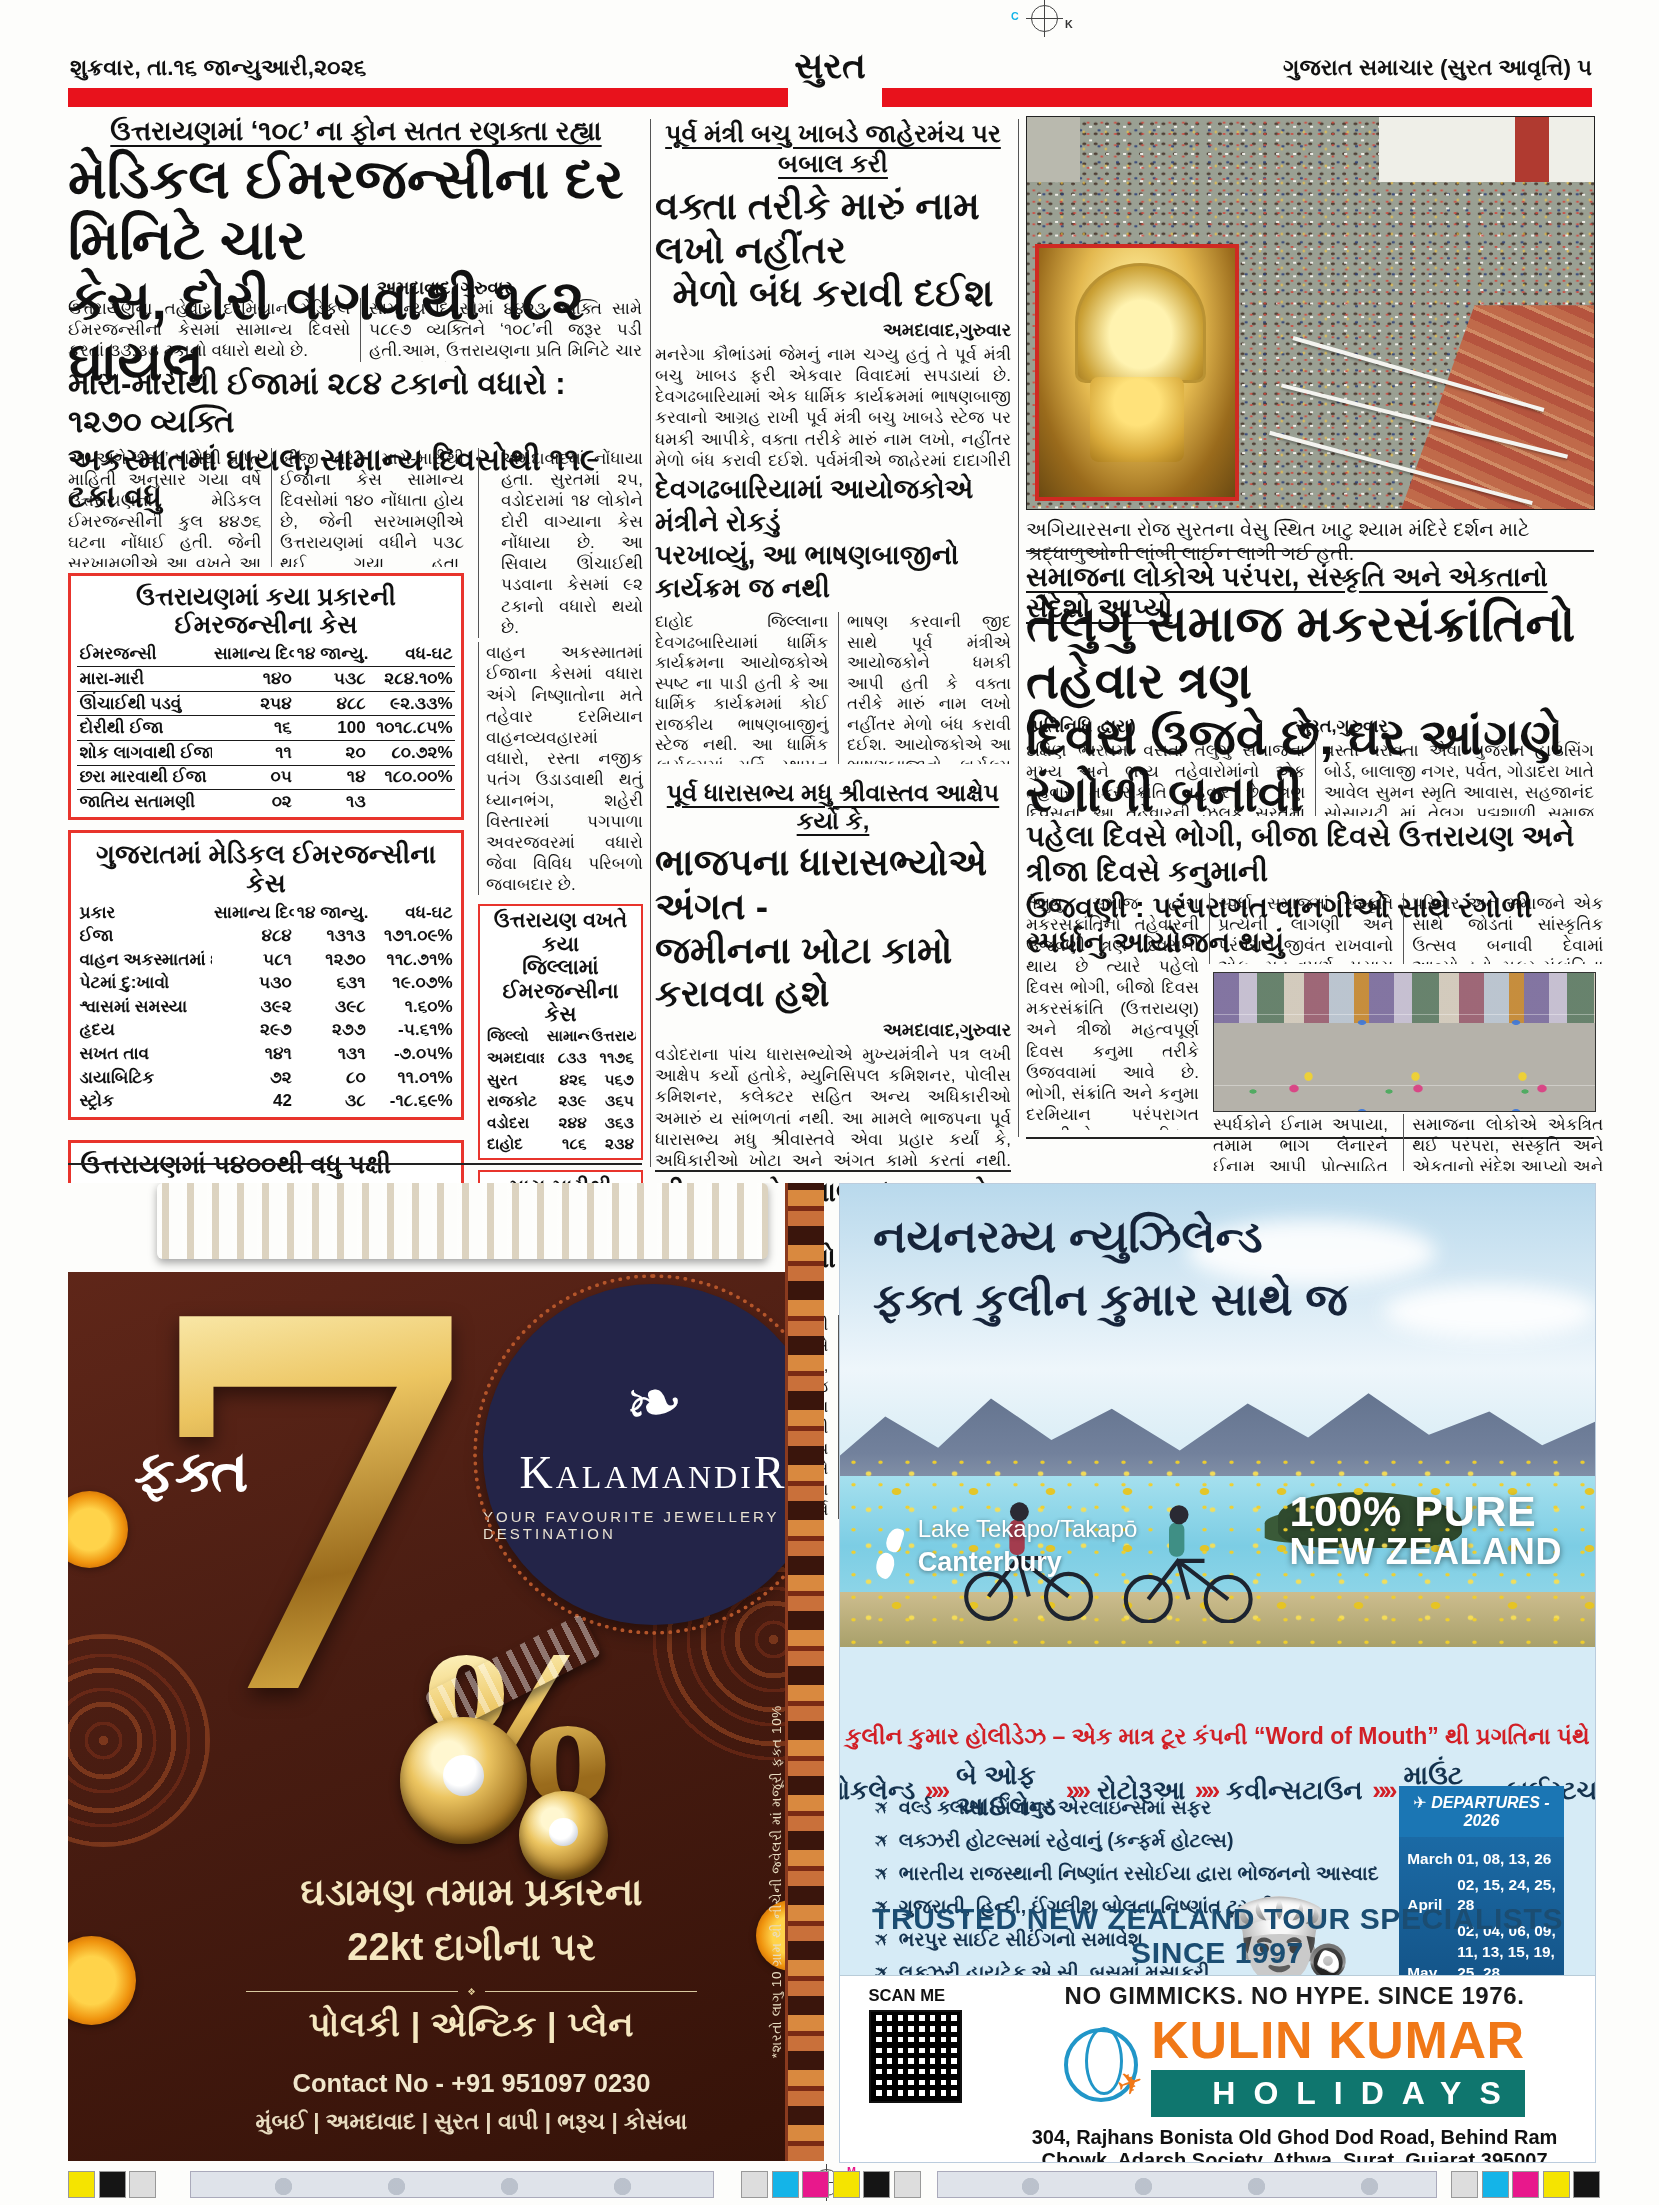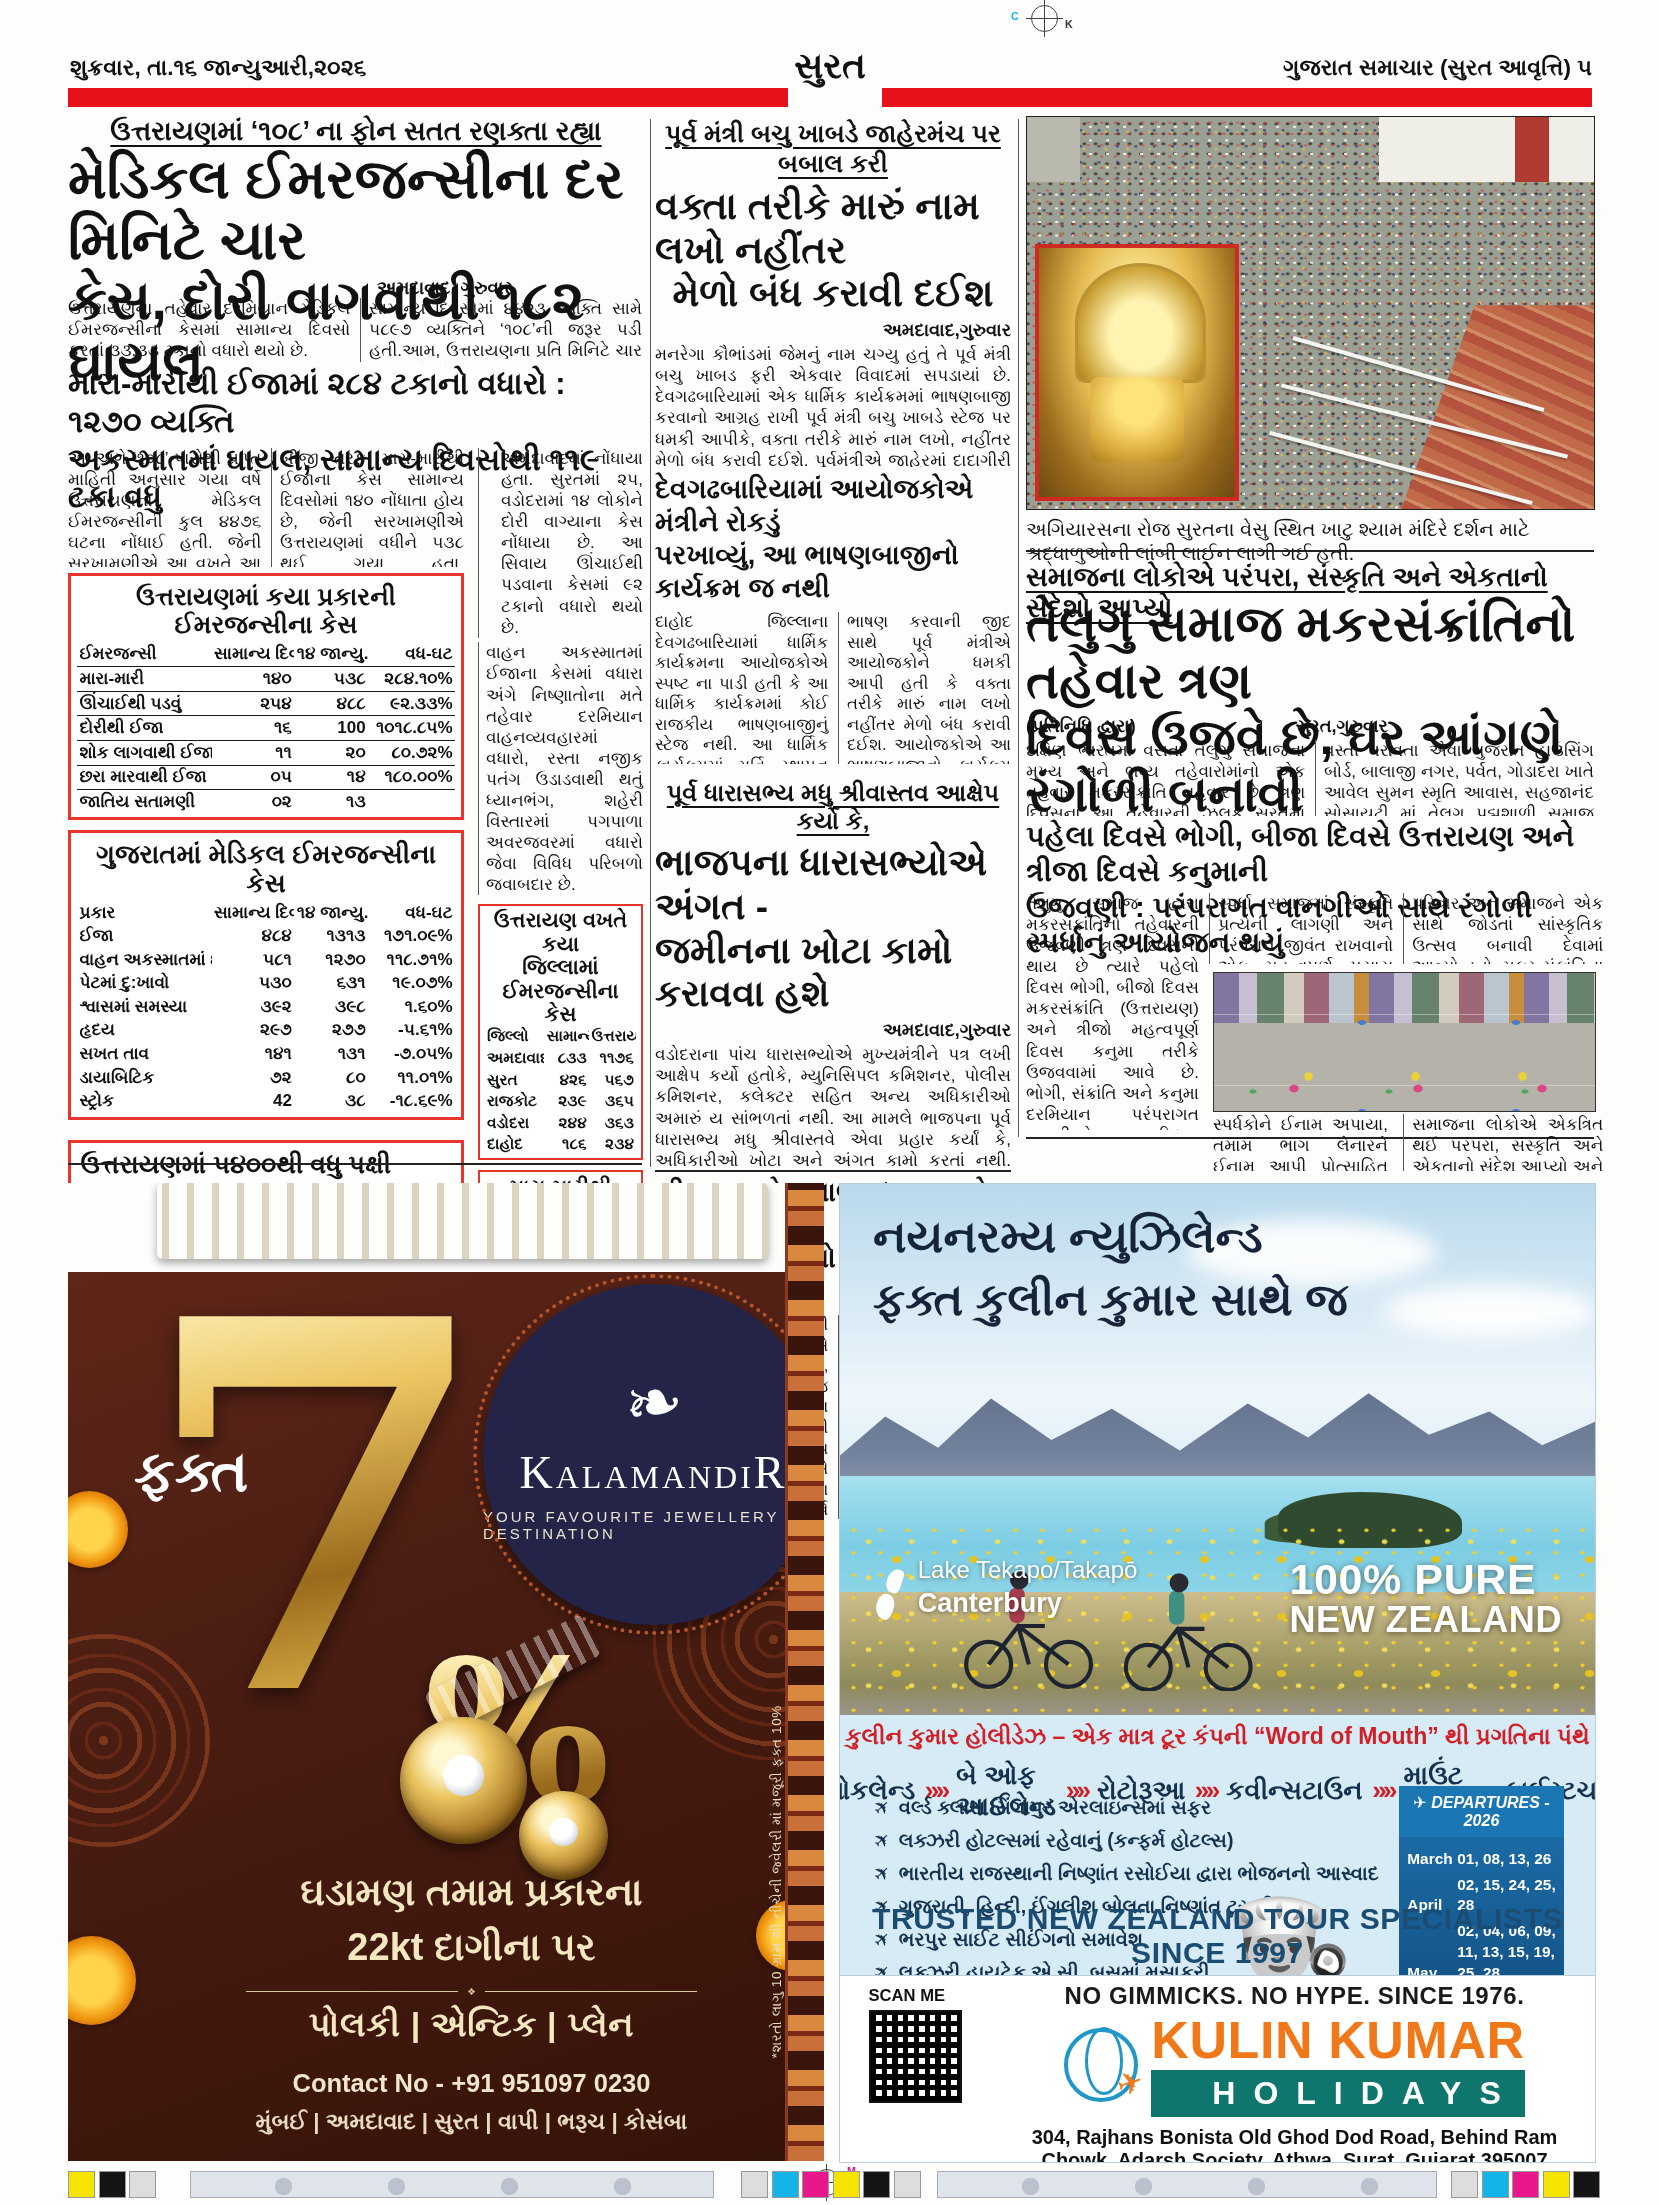--- a/index.html
+++ b/index.html
@@ -134,37 +134,37 @@
   .kal-contact{font-size:25.5px;font-weight:bold;margin-top:24px;color:#f0e6cc;}
   .kal-cities{font-size:22.5px;font-weight:bold;margin-top:10.7px;color:#e8dcc0;}
   .kal-border{position:absolute;right:0;top:0;width:36px;height:100%;
     background:repeating-linear-gradient(0deg,#c9703a 0 15.4px,#7a2a14 15.4px 20px,#d9893f 20px 36px,#3a150c 36px 55px);
     border-left:3.6px solid #8a3a1e;}
   .kal-terms{position:absolute;right:39px;top:522px;writing-mode:vertical-rl;transform:rotate(180deg);
     font-size:13.6px;color:#e8dcc0;letter-spacing:0.6px;}
 
   
   #adnz{left:839px;top:1183px;width:755px;height:978px;background:#d6ebf6;overflow:hidden;border:0.6px solid #bcd;}
-  .nz-photo{position:absolute;left:0;top:0;right:0;height:531px;overflow:hidden;
+  .nz-photo{position:absolute;left:0;top:0;right:0;height:463px;overflow:hidden;
     background:linear-gradient(#b9d9ec 0%,#eef6fb 40%,#dceef6 55%);}
   .cloud{position:absolute;background:#fff;border-radius:50%;filter:blur(9.5px);opacity:.9;}
   .mtns{position:absolute;left:0;right:0;top:178px;height:130px;
     background:linear-gradient(#5d6d88,#72819c 70%,#8a98ad);
     clip-path:polygon(0 72%,6% 42%,13% 66%,20% 28%,28% 60%,36% 36%,45% 68%,54% 32%,62% 58%,70% 24%,78% 56%,86% 38%,93% 64%,100% 46%,100% 100%,0 100%);}
   .lake{position:absolute;left:0;right:0;top:292px;height:127px;
     background:linear-gradient(#a5e0ee,#7ccde4 55%,#90d6e8);}
   .isle{position:absolute;left:58%;top:308px;width:184px;height:56px;background:#2f4a2e;
     border-radius:45% 55% 30% 30%;box-shadow:-24px 6px 0 -10.7px #3a5a38;}
   .shore{position:absolute;left:0;right:0;top:408px;height:123px;
     background:linear-gradient(#cdbd8e,#a8a06a 45%,#8f8a5a 75%,#9a9488);}
   .flowers{position:absolute;left:0;right:0;bottom:0;height:196px;opacity:.95;
     background-image:radial-gradient(#f2d02a 1.8px,transparent 2.5px),radial-gradient(#e8c51f 4.1px,transparent 5.3px),radial-gradient(#f7df55 2.4px,transparent 3.3px);
     background-size:27px 22.5px,77px 57px,43px 36px;background-position:0 0,18px 12px,7.1px 4.7px;}
   .nz-head{position:absolute;left:33px;top:21.3px;font-size:45px;font-weight:bold;color:#16243a;line-height:1.4;}
-  .nz-lake{position:absolute;left:36px;bottom:96px;color:#fff;display:flex;gap:10.7px;align-items:flex-end;
+  .nz-lake{position:absolute;left:36px;bottom:69px;color:#fff;display:flex;gap:10.7px;align-items:flex-end;
     text-shadow:0 1.2px 4.7px rgba(0,0,0,.45);}
   .nzmap{width:31px;height:50px;position:relative;}
   .nzmap:before{content:"";position:absolute;left:10.7px;top:0;width:15.4px;height:24px;background:#fff;
     border-radius:70% 30% 40% 60%;transform:rotate(18deg);}
   .nzmap:after{content:"";position:absolute;left:0;top:25px;width:18px;height:25px;background:#fff;
     border-radius:40% 60% 30% 70%;transform:rotate(24deg);}
   .nz-lake .l1{font-size:24px;}
   .nz-lake .l2{font-size:27px;font-weight:bold;margin-top:3.6px;}
   .nz-pure{position:absolute;right:33px;bottom:76px;text-align:left;color:#fff;font-weight:bold;
     text-shadow:0 1.2px 6px rgba(0,0,0,.5);line-height:1.02;}

